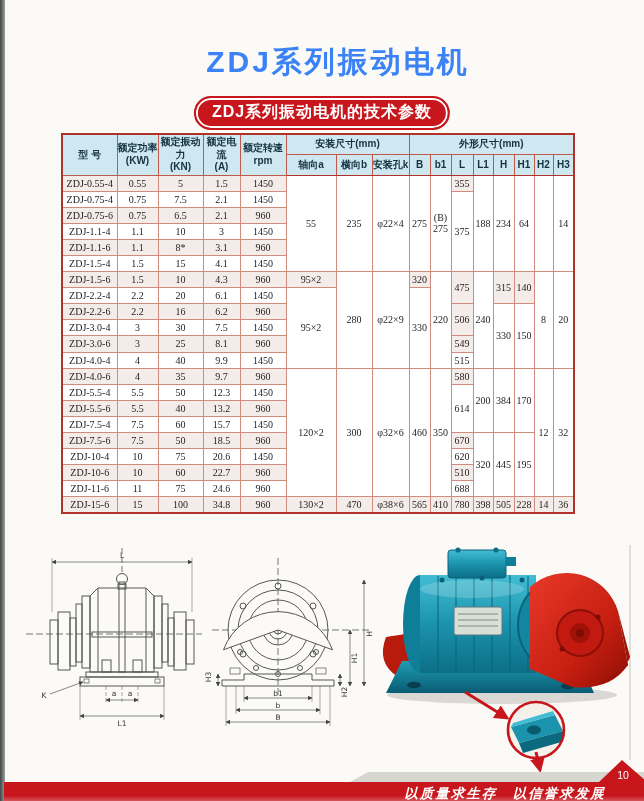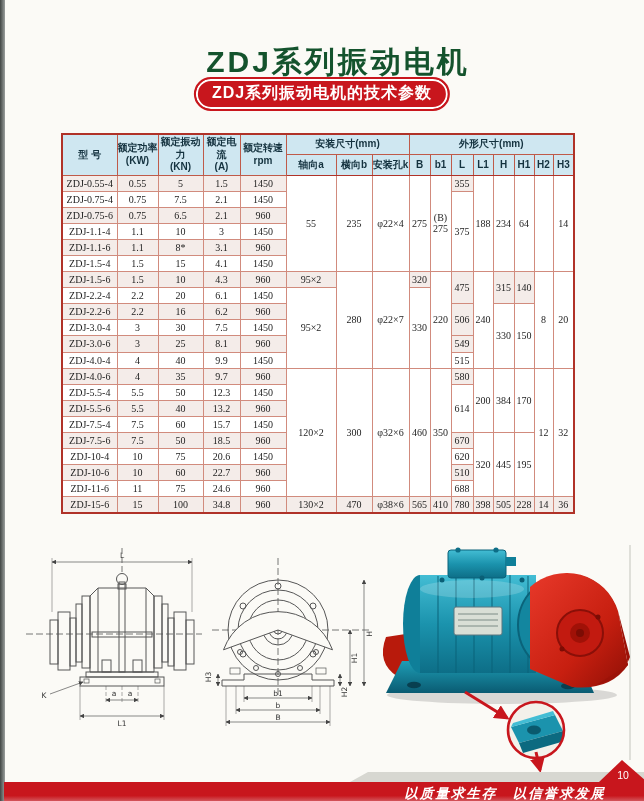--- a/index.html
+++ b/index.html
@@ -3,22 +3,22 @@
 <meta charset="utf-8">
 <style>
   html,body{margin:0;padding:0;background:#e8e8e6;}
   .page{position:relative;width:644px;height:801px;background:#fbfaf6;overflow:hidden;
         font-family:"Liberation Sans",sans-serif;}
   .scan-edge{position:absolute;left:0;top:0;width:5px;height:100%;
         background:linear-gradient(90deg,#414644,#9b9f9d);}
   .right-crease{position:absolute;left:629px;top:545px;width:2px;height:215px;background:#d8d8d2;opacity:.8;}
 
   .page-title{position:absolute;left:0;right:0;top:42px;text-align:center;
-        font-size:30px;font-weight:bold;color:#14532d;letter-spacing:3px;padding-left:32px;}
-  .banner{position:absolute;left:50%;top:77px;transform:translateX(-50%);
+        font-size:30px;font-weight:bold;color:#3b82f6;letter-spacing:3px;padding-left:32px;}
+  .banner{position:absolute;left:50%;top:96px;transform:translateX(-50%);
         background:#c8161d;color:#fff;font-weight:bold;font-size:16px;letter-spacing:1px;
         padding:4px 16px 5px;border-radius:17px;box-shadow:inset 0 0 0 2px #fff;border:2px solid #c8161d;
         white-space:nowrap;}
 
   table.spec{position:absolute;left:61px;top:133px;width:514px;table-layout:fixed;
         border-collapse:collapse;border:2px solid #b03228;}
   .spec th{background:#cfe7f1;border:1px solid #bf5a49;color:#14323f;font-weight:bold;
         font-size:10px;line-height:1.25;padding:1px 0;white-space:pre-line;}
   .spec tr.sub th{border-bottom:1.5px solid #b03228;}
   .spec td{border:1px solid #d18b7d;text-align:center;vertical-align:middle;
@@ -156,21 +156,21 @@
           <td>1450</td>
         </tr>
         <tr class="gstart">
           <td class="shade">ZDJ-1.5-6</td>
           <td class="shade">1.5</td>
           <td class="shade">10</td>
           <td class="shade">4.3</td>
           <td class="shade">960</td>
           <td rowspan="1" class="shade">95×2</td>
           <td rowspan="6">280</td>
-          <td rowspan="6">φ22×7</td>
+          <td rowspan="6">φ22×9</td>
           <td rowspan="1" class="shade">320</td>
           <td rowspan="6">220</td>
           <td rowspan="2" class="shade">475</td>
           <td rowspan="6">240</td>
           <td rowspan="2" class="shade">315</td>
           <td rowspan="2" class="shade">140</td>
           <td rowspan="6">8</td>
           <td rowspan="6">20</td>
         </tr>
         <tr>

